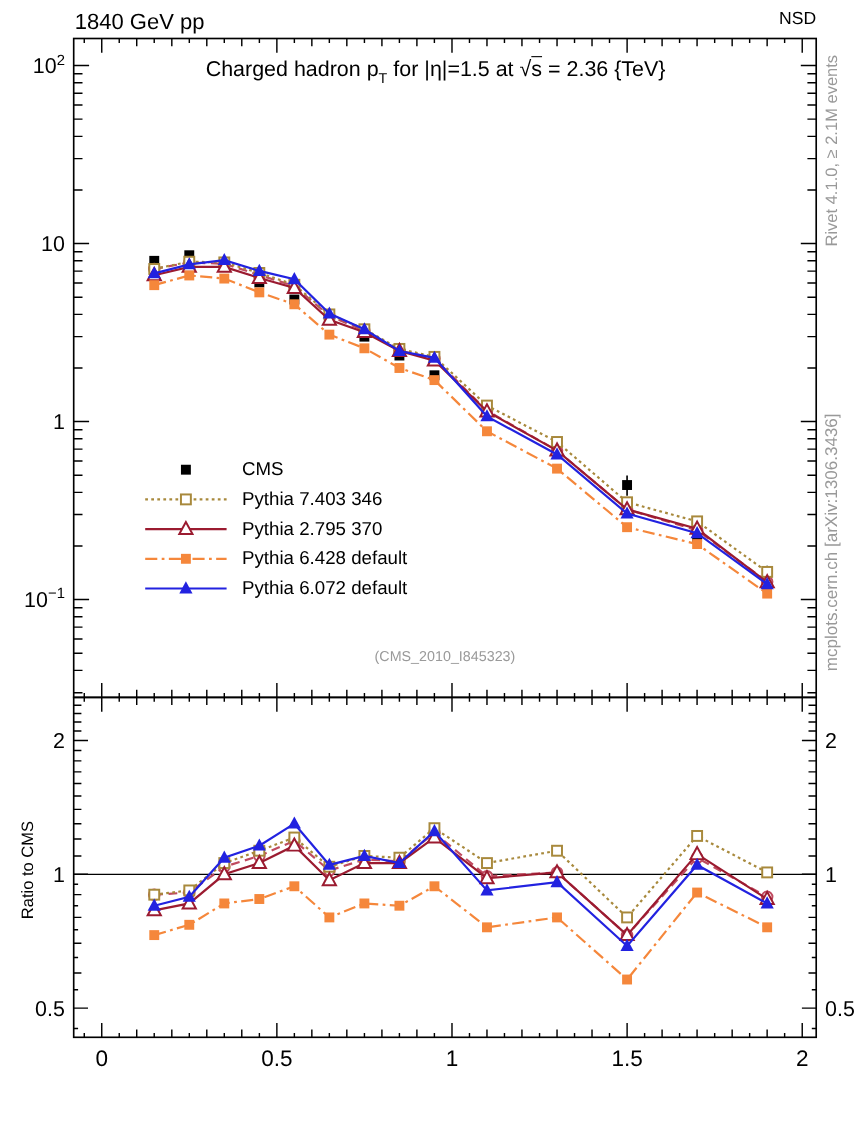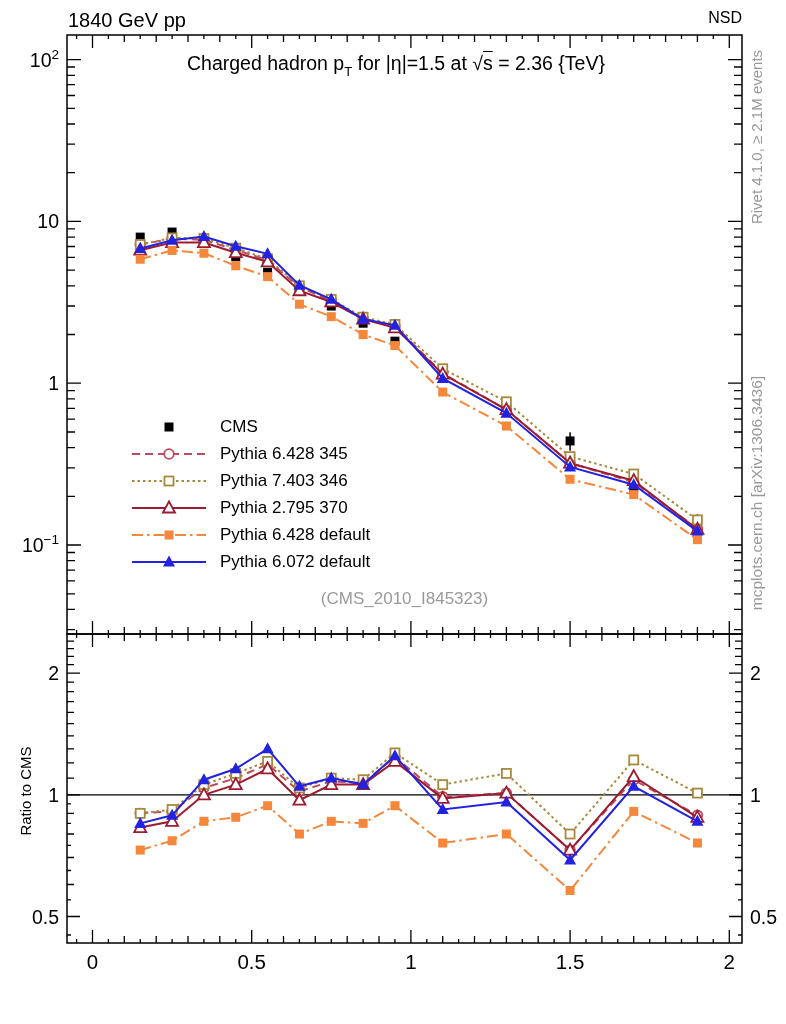--- a/index.html
+++ b/index.html
@@ -8,21 +8,21 @@
   #plot-svg{position:absolute;left:0;top:0;}
   .hdr-left{position:absolute;left:68px;top:9px;font-size:20px;}
   .hdr-right{position:absolute;right:44px;top:9px;font-size:16px;}
   .plot-title{position:absolute;left:84px;top:52px;width:624px;text-align:center;font-size:19.5px;}
   .plot-title sub{font-size:13px;vertical-align:-6px;}
   .ovl{text-decoration:overline;}
   .legend{position:absolute;left:130px;top:413px;}
   .lrow{display:flex;align-items:center;height:27px;}
   .llab{margin-left:12px;font-size:17px;white-space:nowrap;}
   .watermark{position:absolute;left:67px;top:589px;width:675px;text-align:center;
-             font-size:17px;color:#9a9a9a;}
+             font-size:13px;color:#9a9a9a;}
   .vtext{position:absolute;transform:rotate(-90deg);transform-origin:50% 50%;
          text-align:center;white-space:nowrap;height:18px;line-height:18px;}
   .rivet{left:642px;top:128px;width:230px;font-size:15px;color:#999;}
   .mcp{left:602px;top:484px;width:310px;font-size:15.5px;color:#999;}
   .ratio-label{left:-34px;top:782px;width:120px;font-size:15px;color:#000;}
 </style>
 </head>
 <body>
 
 <div class="page">
@@ -263,27 +263,20 @@
 
   <div class="legend">
     <div class="lrow">
       <svg class="lmark" width="78" height="18">
           <rect x="34.5" y="4.5" width="9" height="9" fill="#000000"></rect>
         </svg>
       <span class="llab">CMS</span>
     </div>
     <div class="lrow">
       <svg class="lmark" width="78" height="18">
-          <line x1="2" x2="76" y1="9" y2="9" stroke="#bf4a5f" stroke-width="2" stroke-dasharray="8 5"></line>
-          <circle cx="39" cy="9" r="4.8" fill="#fff" stroke="#bf4a5f" stroke-width="1.8"></circle>
-        </svg>
-      <span class="llab">Pythia 6.428 345</span>
-    </div>
-    <div class="lrow">
-      <svg class="lmark" width="78" height="18">
           <line x1="2" x2="76" y1="9" y2="9" stroke="#a8893c" stroke-width="2" stroke-dasharray="2.5 3"></line>
           <rect x="34.5" y="4.5" width="9" height="9" fill="#fff" stroke="#a8893c" stroke-width="1.8"></rect>
         </svg>
       <span class="llab">Pythia 7.403 346</span>
     </div>
     <div class="lrow">
       <svg class="lmark" width="78" height="18">
           <line x1="2" x2="76" y1="9" y2="9" stroke="#9b1b30" stroke-width="2"></line>
           <polygon points="39,2.5 33,13.5 45,13.5" fill="#fff" stroke="#9b1b30" stroke-width="1.8"></polygon>
         </svg>

